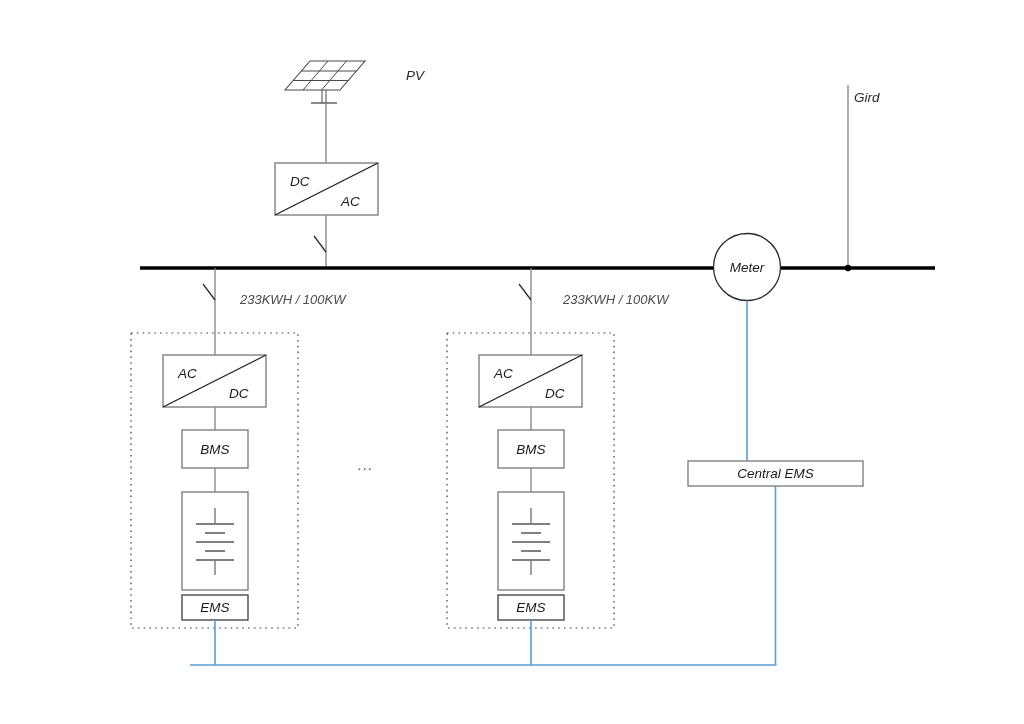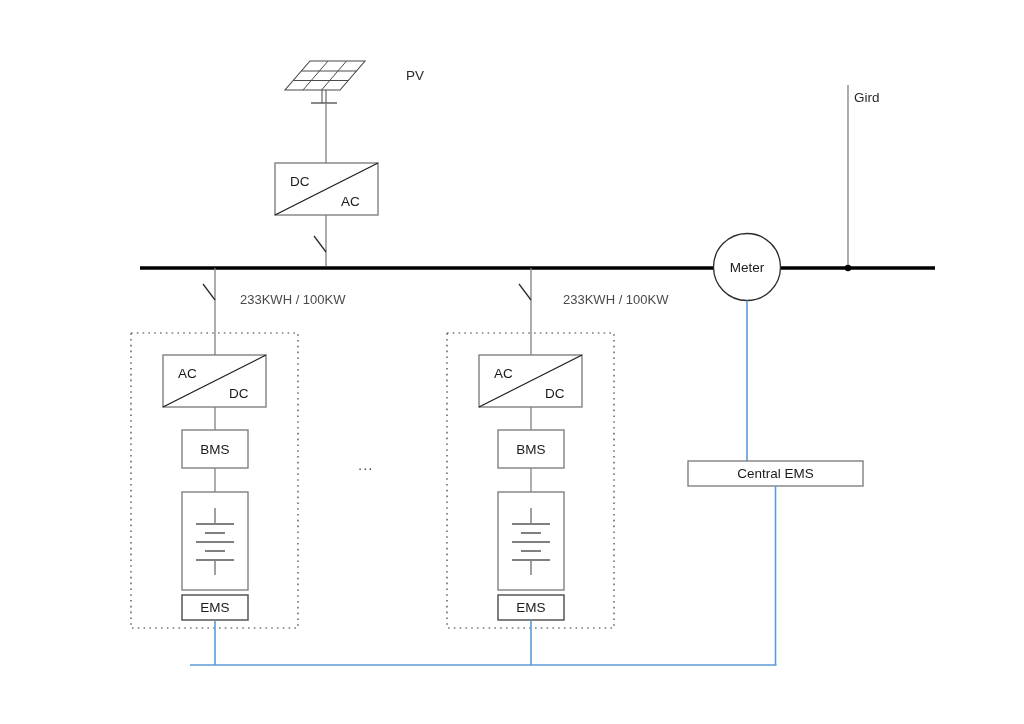--- a/index.html
+++ b/index.html
@@ -10,20 +10,21 @@
   }
   body {
     font-family: "Liberation Sans", sans-serif;
   }
   #canvas {
     position: relative;
     width: 1024px;
     height: 724px;
     background: #ffffff;
     overflow: hidden;
+    font-style: italic;
   }
   #diagram {
     position: absolute;
     left: 0;
     top: 0;
     width: 1024px;
     height: 724px;
   }
   .svg-label {
     font-family: "Liberation Sans", sans-serif;

